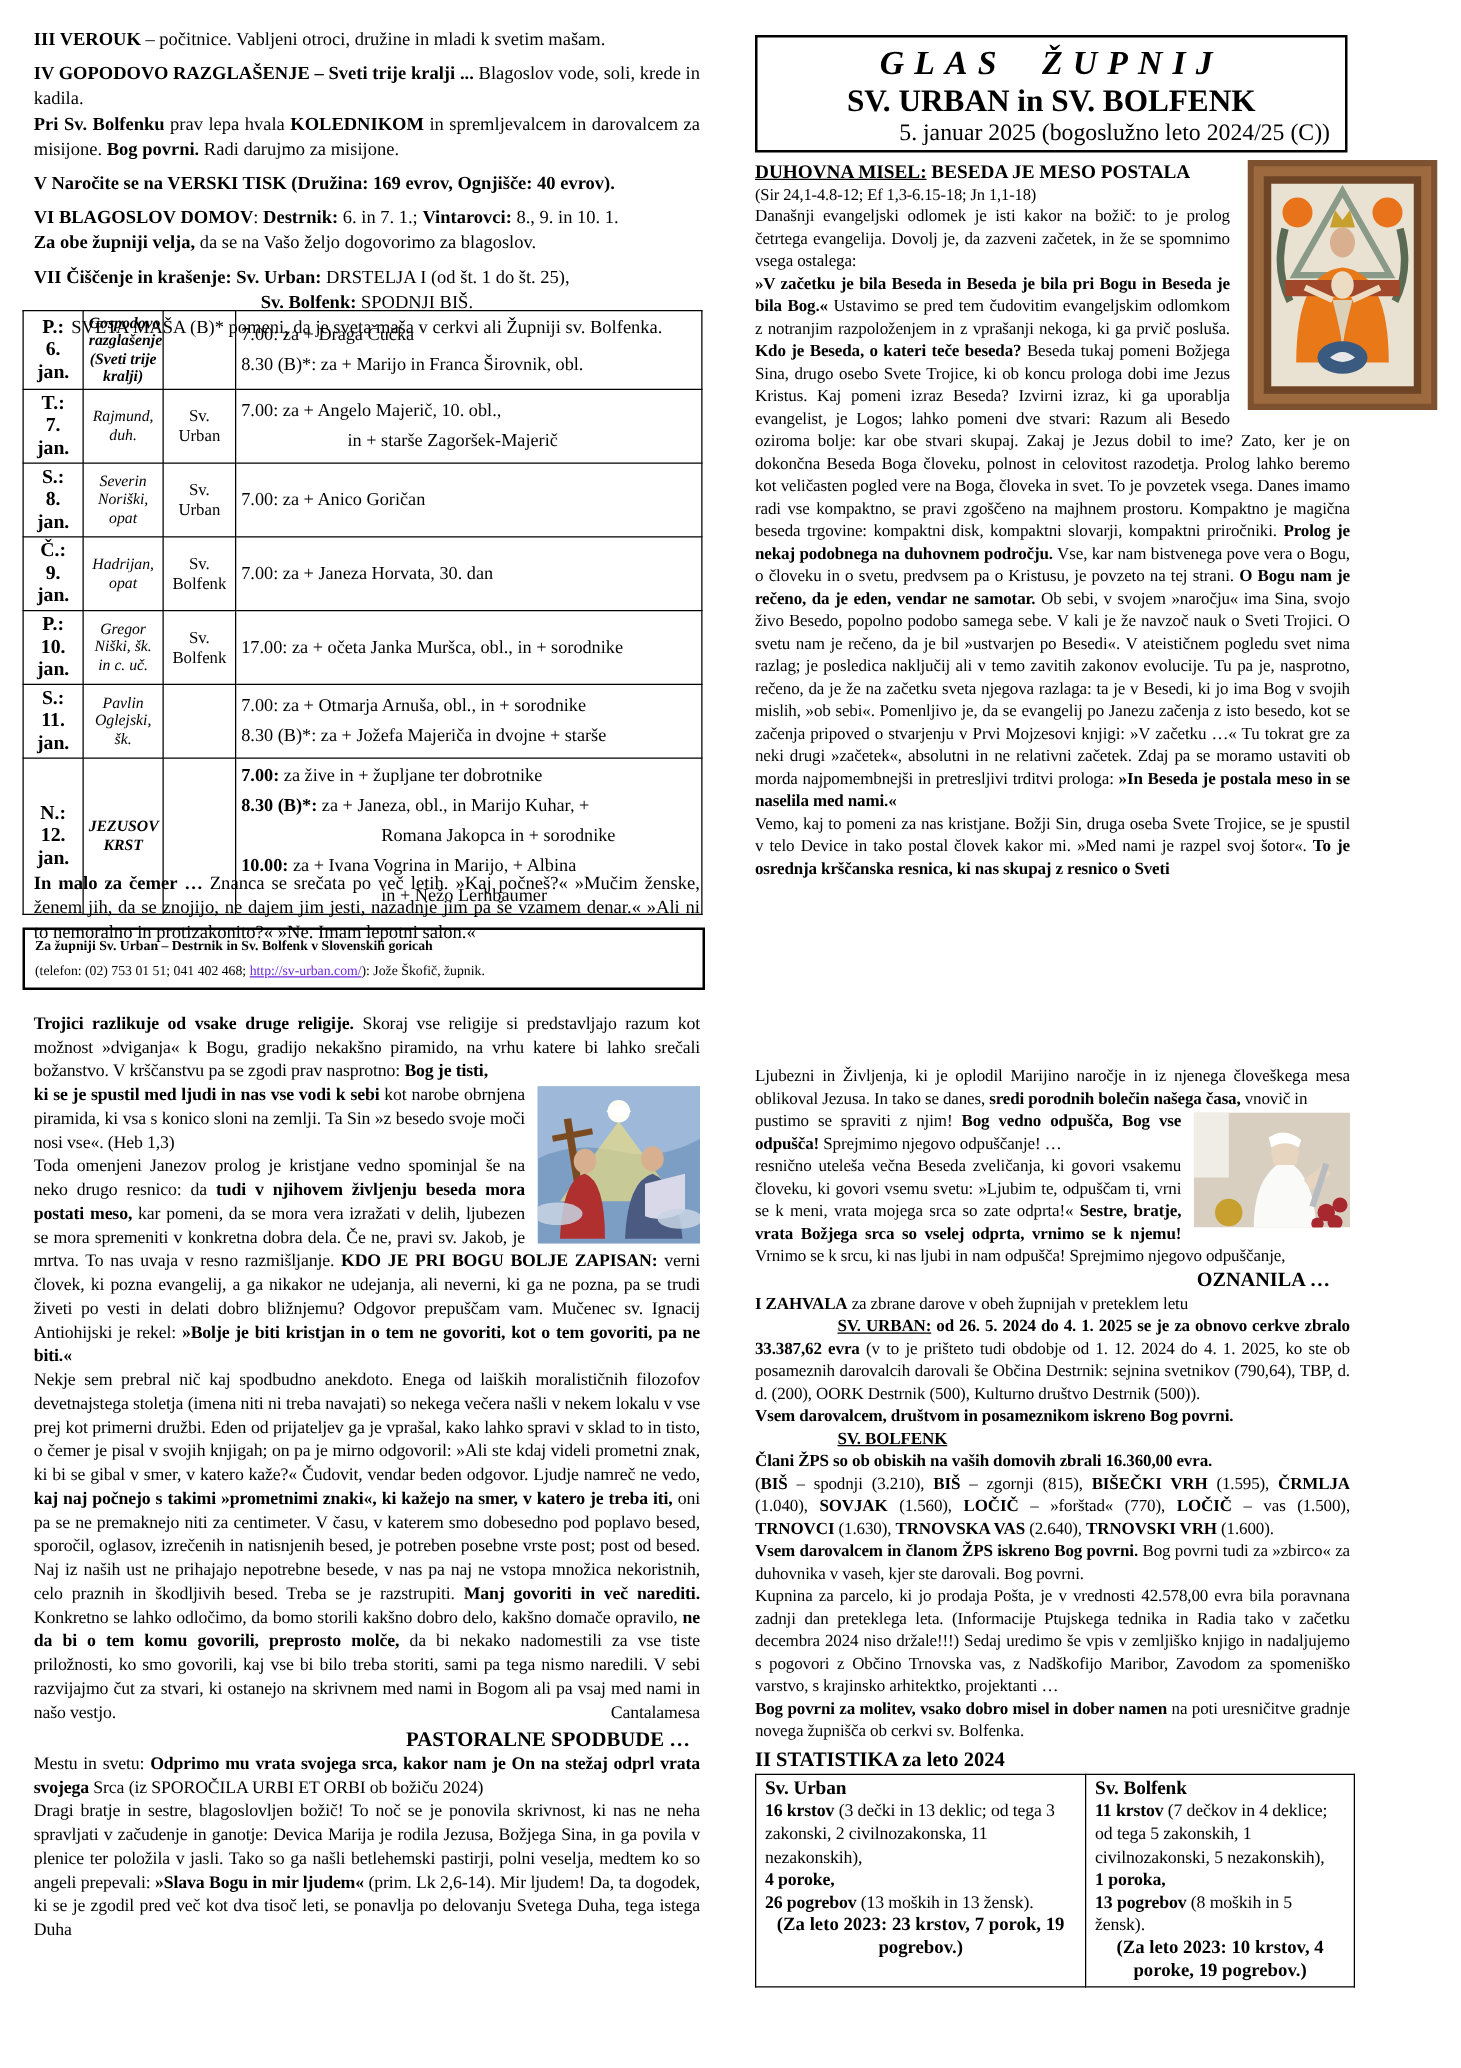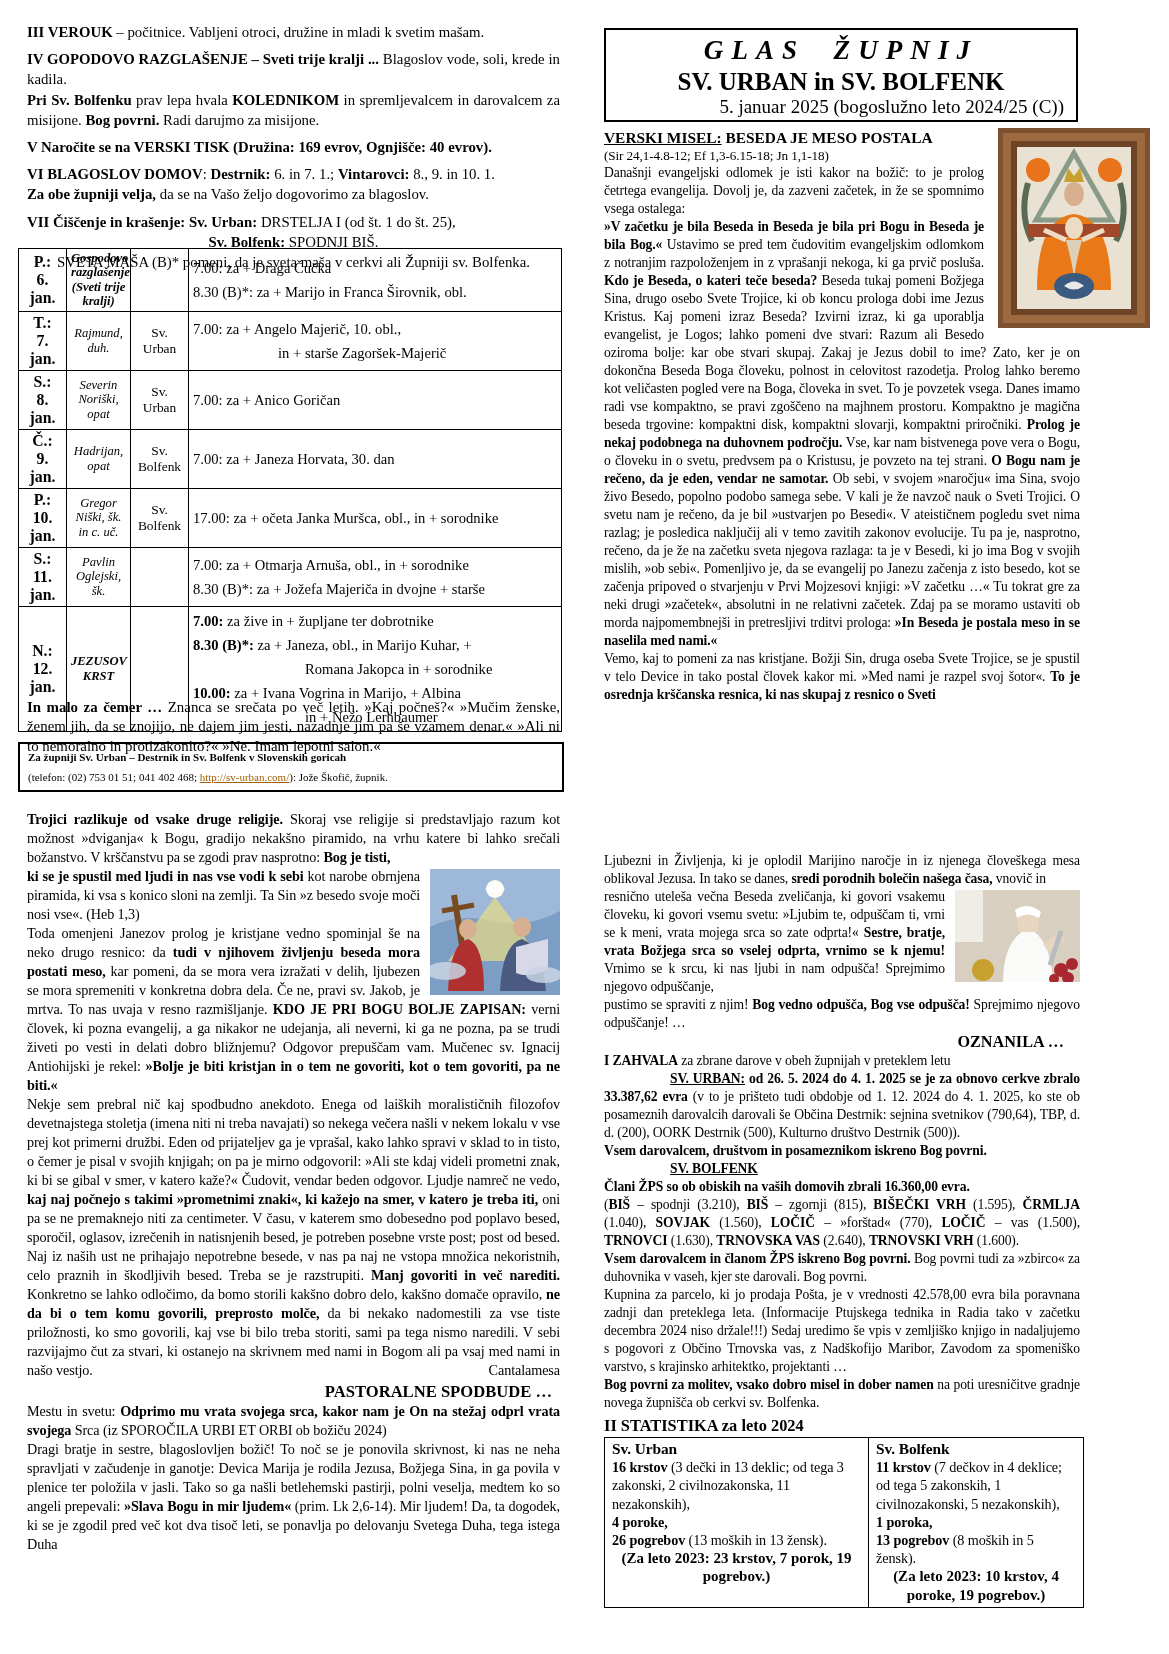--- a/index.html
+++ b/index.html
@@ -4,21 +4,21 @@
 <style>
   html,body{margin:0;padding:0;}
   body{
     width:1169px;height:1654px;position:relative;overflow:hidden;
     background:#ffffff;color:#000;
     font-family:"Liberation Serif","DejaVu Serif",serif;
   }
   .b{font-weight:bold;}
   .u{text-decoration:underline;}
   .fr{float:right;font-weight:normal;}
-  a.link{color:#a16207;text-decoration:underline;cursor:pointer;}
+  a.link{color:#6d28d9;text-decoration:underline;cursor:pointer;}
   p{margin:0;}
 
   
   .col-left{position:absolute;left:18px;top:22px;width:544px;height:1630px;}
   .top-items{position:absolute;top:0;left:9px;width:533px;font-size:14.8px;line-height:20.2px;text-align:justify;}
   .top-items p.m7{margin-bottom:7px;}
   .top-items p.center{text-align:center;}
 
   table.mass{position:absolute;top:226px;left:0;width:544px;border-collapse:collapse;table-layout:fixed;}
   table.mass td{border:1.5px solid #000;padding:2px 4px;vertical-align:middle;}
@@ -245,21 +245,21 @@
         <path d="M39 162 q0 -72 37 -76 q37 4 37 76 z" fill="#e87818"></path>
         <rect x="30" y="96" width="92" height="13" fill="#a2482a"></rect>
         <ellipse cx="76" cy="100" rx="9" ry="11" fill="#ecdcc4"></ellipse>
         <path d="M68 112 q8 30 8 42 q0 -12 8 -42 z" fill="#ddd0b8"></path>
         <line x1="46" y1="102" x2="68" y2="112" stroke="#ecdcc4" stroke-width="5"></line>
         <line x1="106" y1="102" x2="84" y2="112" stroke="#ecdcc4" stroke-width="5"></line>
         <ellipse cx="76" cy="158" rx="20" ry="13" fill="#3a5a80"></ellipse>
         <path d="M66 158 q10 -9 20 0 q-10 7 -20 0" fill="#e8e8e8"></path>
       </svg>
     </div>
-    <p class="duh-head"><span class="b u">VERSKI MISEL:</span><span class="b"> BESEDA JE MESO POSTALA</span></p>
+    <p class="duh-head"><span class="b u">DUHOVNA MISEL:</span><span class="b"> BESEDA JE MESO POSTALA</span></p>
     <p class="refs">(Sir 24,1-4.8-12; Ef 1,3-6.15-18; Jn 1,1-18)</p>
     <p><span>Današnji evangeljski odlomek je isti kakor na božič: to je prolog četrtega evangelija. Dovolj je, da zazveni začetek, in že se spomnimo vsega ostalega:</span></p>
     <p><span class="b">»V začetku je bila Beseda in Beseda je bila pri Bogu in Beseda je bila Bog.«</span><span> Ustavimo se pred tem čudovitim evangeljskim odlomkom z notranjim razpoloženjem in z vprašanji nekoga, ki ga prvič posluša. </span><span class="b">Kdo je Beseda, o kateri teče beseda?</span><span> Beseda tukaj pomeni Božjega Sina, drugo osebo Svete Trojice, ki ob koncu prologa dobi ime Jezus Kristus. Kaj pomeni izraz Beseda? Izvirni izraz, ki ga uporablja evangelist, je Logos; lahko pomeni dve stvari: Razum ali Besedo oziroma bolje: kar obe stvari skupaj. Zakaj je Jezus dobil to ime? Zato, ker je on dokončna Beseda Boga človeku, polnost in celovitost razodetja. Prolog lahko beremo kot veličasten pogled vere na Boga, človeka in svet. To je povzetek vsega. Danes imamo radi vse kompaktno, se pravi zgoščeno na majhnem prostoru. Kompaktno je magična beseda trgovine: kompaktni disk, kompaktni slovarji, kompaktni priročniki. </span><span class="b">Prolog je nekaj podobnega na duhovnem področju.</span><span> Vse, kar nam bistvenega pove vera o Bogu, o človeku in o svetu, predvsem pa o Kristusu, je povzeto na tej strani. </span><span class="b">O Bogu nam je rečeno, da je eden, vendar ne samotar.</span><span> Ob sebi, v svojem »naročju« ima Sina, svojo živo Besedo, popolno podobo samega sebe. V kali je že navzoč nauk o Sveti Trojici. O svetu nam je rečeno, da je bil »ustvarjen po Besedi«. V ateističnem pogledu svet nima razlag; je posledica naključij ali v temo zavitih zakonov evolucije. Tu pa je, nasprotno, rečeno, da je že na začetku sveta njegova razlaga: ta je v Besedi, ki jo ima Bog v svojih mislih, »ob sebi«. Pomenljivo je, da se evangelij po Janezu začenja z isto besedo, kot se začenja pripoved o stvarjenju v Prvi Mojzesovi knjigi: »V začetku …« Tu tokrat gre za neki drugi »začetek«, absolutni in ne relativni začetek. Zdaj pa se moramo ustaviti ob morda najpomembnejši in pretresljivi trditvi prologa: </span><span class="b">»In Beseda je postala meso in se naselila med nami.«</span></p>
     <p><span>Vemo, kaj to pomeni za nas kristjane. Božji Sin, druga oseba Svete Trojice, se je spustil v telo Device in tako postal človek kakor mi. »Med nami je razpel svoj šotor«. </span><span class="b">To je osrednja krščanska resnica, ki nas skupaj z resnico o Sveti</span></p>
   </div>
 
   <div class="lower2">
     <p><span>Ljubezni in Življenja, ki je oplodil Marijino naročje in iz njenega človeškega mesa oblikoval Jezusa. In tako se danes, </span><span class="b">sredi porodnih bolečin našega časa,</span><span> vnovič in</span></p>
     <div class="float-img pope-photo">
       <svg viewBox="0 0 125 92" xmlns="http://www.w3.org/2000/svg">
@@ -272,22 +272,22 @@
         <rect x="98" y="40" width="5" height="36" fill="#b8bcc0" transform="rotate(18 100 58)"></rect>
         <circle cx="28" cy="80" r="11" fill="#c8a030"></circle>
         <g fill="#a82830">
           <circle cx="106" cy="80" r="7"></circle>
             <circle cx="117" cy="74" r="6"></circle>
           <circle cx="113" cy="88" r="6"></circle>
             <circle cx="99" cy="89" r="5"></circle>
         </g>
       </svg>
     </div>
+    <p><span>pustimo se spraviti z njim! </span><span class="b">Bog vedno odpušča, Bog vse odpušča!</span><span> Sprejmimo njegovo odpuščanje! …</span></p>
     <p><span>resnično uteleša večna Beseda zveličanja, ki govori vsakemu človeku, ki govori vsemu svetu: »Ljubim te, odpuščam ti, vrni se k meni, vrata mojega srca so zate odprta!« </span><span class="b">Sestre, bratje, vrata Božjega srca so vselej odprta, vrnimo se k njemu!</span><span> Vrnimo se k srcu, ki nas ljubi in nam odpušča! Sprejmimo njegovo odpuščanje,</span></p>
-    <p><span>pustimo se spraviti z njim! </span><span class="b">Bog vedno odpušča, Bog vse odpušča!</span><span> Sprejmimo njegovo odpuščanje! …</span></p>
     <p class="right-head">OZNANILA …</p>
     <p><span class="b">I ZAHVALA</span><span> za zbrane darove v obeh župnijah v preteklem letu</span></p>
     <p class="indented"><span class="b u">SV. URBAN:</span><span class="b"> od 26. 5. 2024 do 4. 1. 2025 se je za obnovo cerkve zbralo 33.387,62 evra</span><span> (v to je prišteto tudi obdobje od 1. 12. 2024 do 4. 1. 2025, ko ste ob posameznih darovalcih darovali še Občina Destrnik: sejnina svetnikov (790,64), TBP, d. d. (200), OORK Destrnik (500), Kulturno društvo Destrnik (500)).</span></p>
     <p><span class="b">Vsem darovalcem, društvom in posameznikom iskreno Bog povrni.</span></p>
     <p class="indented"><span class="b u">SV. BOLFENK</span></p>
     <p><span class="b">Člani ŽPS so ob obiskih na vaših domovih zbrali 16.360,00 evra.</span></p>
     <p><span>(</span><span class="b">BIŠ</span><span> – spodnji (3.210), </span><span class="b">BIŠ</span><span> – zgornji (815), </span><span class="b">BIŠEČKI VRH</span><span> (1.595), </span><span class="b">ČRMLJA</span><span> (1.040), </span><span class="b">SOVJAK</span><span> (1.560), </span><span class="b">LOČIČ</span><span> – »forštad« (770), </span><span class="b">LOČIČ</span><span> – vas (1.500), </span><span class="b">TRNOVCI</span><span> (1.630), </span><span class="b">TRNOVSKA VAS</span><span> (2.640), </span><span class="b">TRNOVSKI VRH</span><span> (1.600).</span></p>
     <p><span class="b">Vsem darovalcem in članom ŽPS iskreno Bog povrni.</span><span> Bog povrni tudi za »zbirco« za duhovnika v vaseh, kjer ste darovali. Bog povrni.</span></p>
     <p><span>Kupnina za parcelo, ki jo prodaja Pošta, je v vrednosti 42.578,00 evra bila poravnana zadnji dan preteklega leta. (Informacije Ptujskega tednika in Radia tako v začetku decembra 2024 niso držale!!!) Sedaj uredimo še vpis v zemljiško knjigo in nadaljujemo s pogovori z Občino Trnovska vas, z Nadškofijo Maribor, Zavodom za spomeniško varstvo, s krajinsko arhitektko, projektanti …</span></p>
     <p><span class="b">Bog povrni za molitev, vsako dobro misel in dober namen</span><span> na poti uresničitve gradnje novega župnišča ob cerkvi sv. Bolfenka.</span></p>

